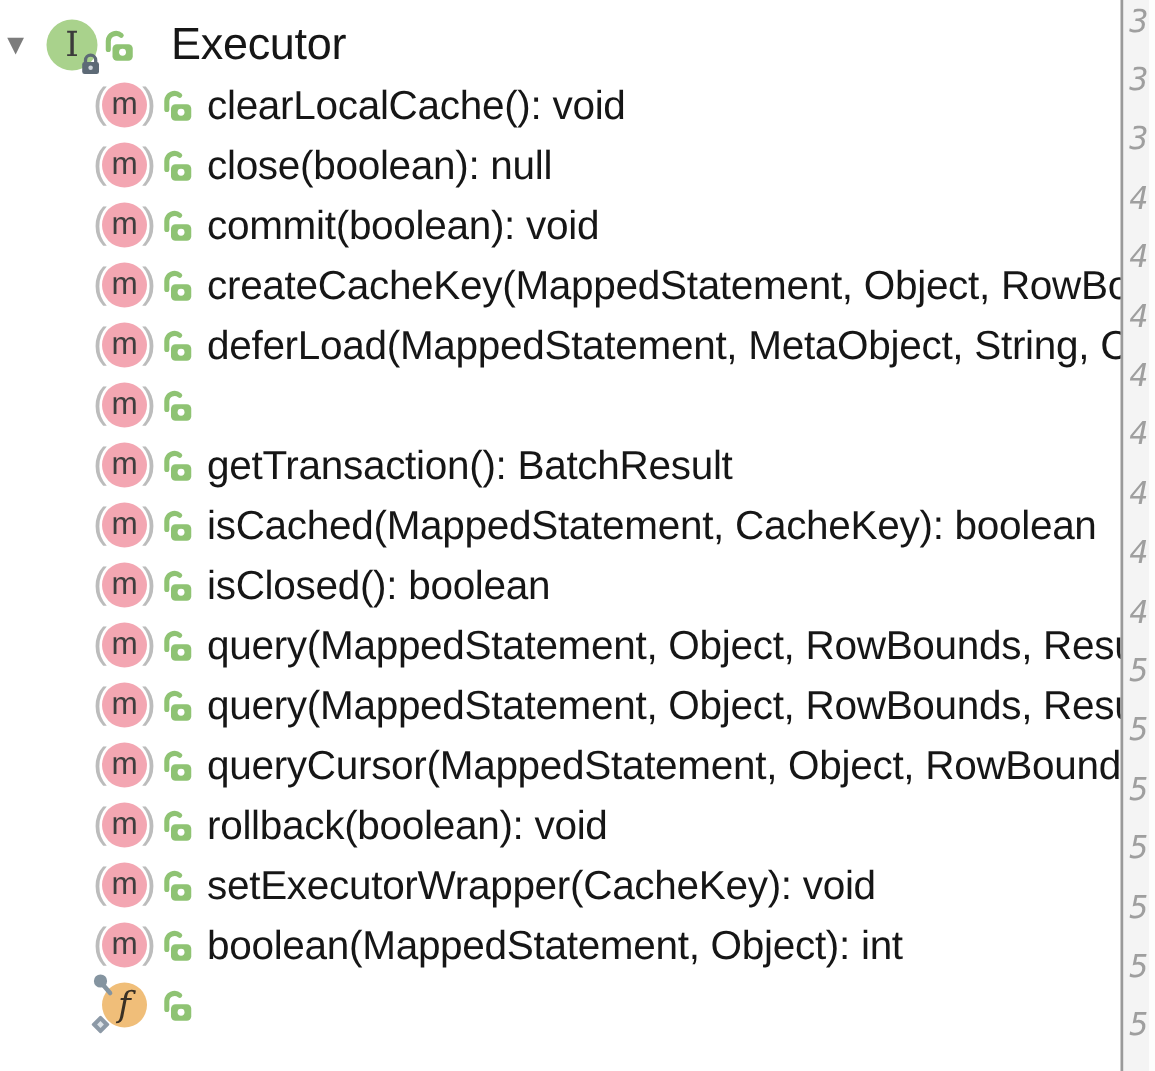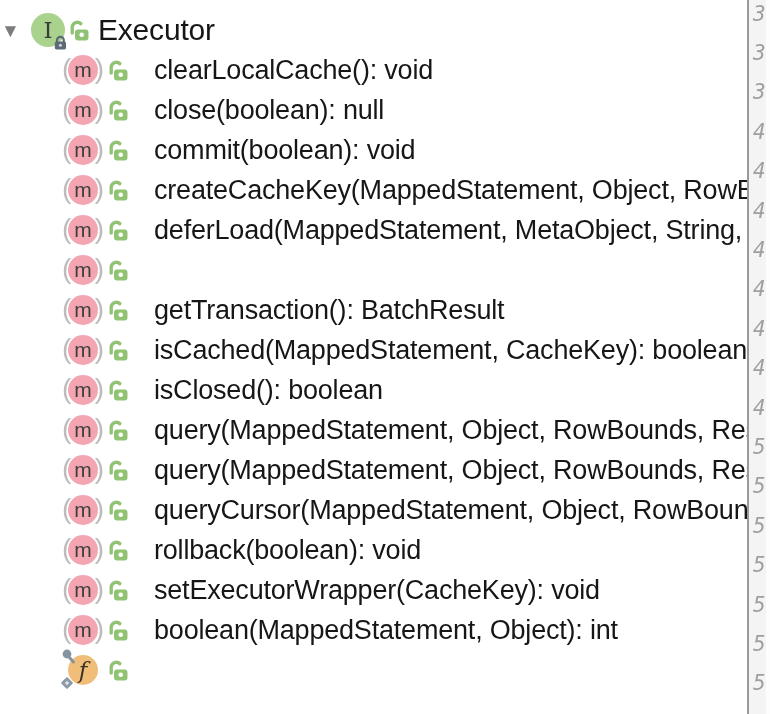--- a/index.html
+++ b/index.html
@@ -3,28 +3,28 @@
 <meta charset="utf-8">
 <style>
   html,body{margin:0;padding:0;background:#fff;}
   .screen{position:relative;width:770px;height:714px;background:#ffffff;overflow:hidden;
           font-family:"Liberation Sans",sans-serif;-webkit-font-smoothing:antialiased;}
   
   .popup{position:absolute;left:0;top:0;width:749px;height:714px;box-sizing:border-box;
          background:#fff;border-right:2px solid #9a9a9a;overflow:hidden;padding-top:10px;}
   .row{height:40px;display:flex;align-items:center;white-space:nowrap;}
   .row.member{padding-left:62px;}
-  .sig{font-size:27px;color:#161616;margin-left:25px;letter-spacing:-0.2px;}
+  .sig{font-size:27px;color:#161616;margin-left:9px;letter-spacing:-0.2px;}
   
   .arrow{width:30px;flex:0 0 auto;font-size:19px;color:#7c7c7c;line-height:1;padding-left:1px;}
   .iface-circle{flex:0 0 auto;width:34px;height:34px;border-radius:50%;background:#a9d28c;
      position:relative;display:flex;align-items:center;justify-content:center;
      font-family:"DejaVu Serif",serif;font-size:23px;color:#3b3b3b;}
   .iface-badge{position:absolute;right:-3px;bottom:-3px;width:15px;height:15px;}
-  .hdr-title{font-size:30px;color:#161616;margin-left:8px;letter-spacing:-0.2px;}
+  .hdr-title{font-size:30px;color:#161616;margin-left:24px;letter-spacing:-0.2px;}
   .hdr-lock{margin-left:5px;}
   
   .m-group{position:relative;width:42px;height:34px;flex:0 0 auto;}
   .paren{position:absolute;top:50%;transform:translateY(-54%);color:#bcbcbc;font-size:28px;line-height:1;}
   .paren.l{left:0;} .paren.r{right:0;}
   .m-circle{position:absolute;left:6px;top:2px;width:30px;height:30px;border-radius:50%;
      background:#f3a6b2;display:flex;align-items:center;justify-content:center;
      font-size:21px;color:#3e3e3e;}
   .f-circle{position:absolute;left:6px;top:2px;width:30px;height:30px;border-radius:50%;
      background:#f0be79;display:flex;align-items:center;justify-content:center;

